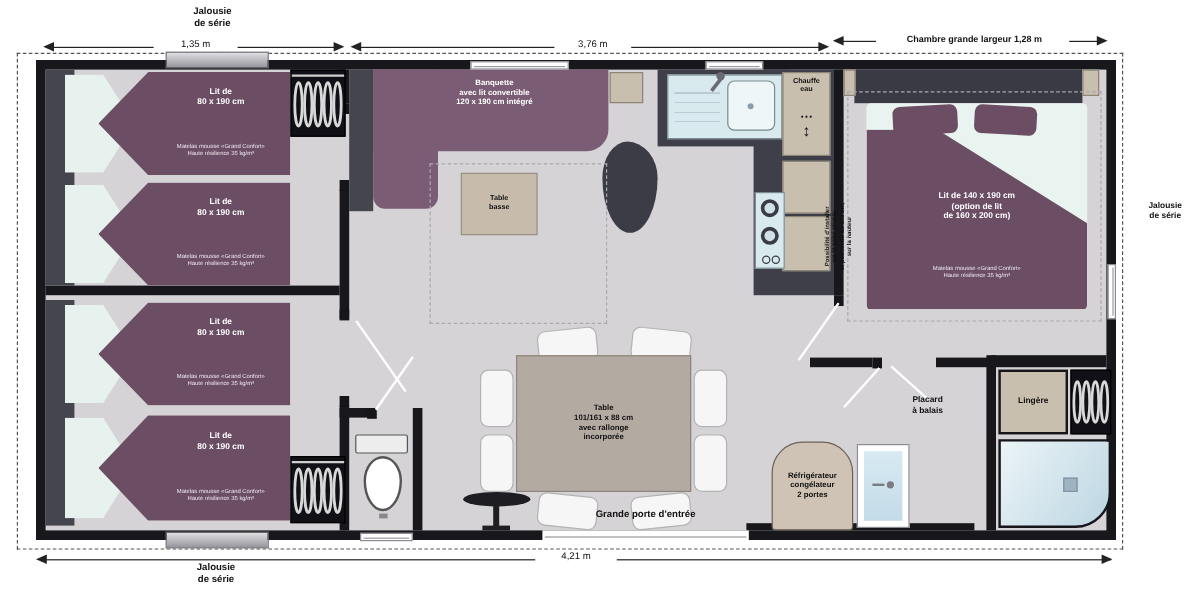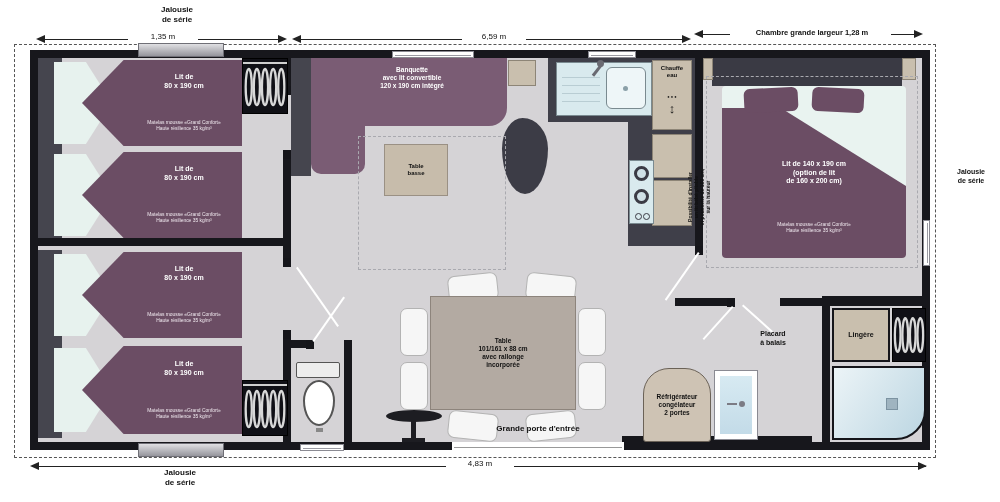--- a/index.html
+++ b/index.html
@@ -39,35 +39,35 @@
   <div class="abs t small-label" style="left:132px;top:5px;width:90px;">Jalousie
 de série</div>
   <div class="dim" style="left:42px;top:39px;width:240px;"></div>
   <div class="aL" style="left:36px;top:35px;"></div>
   <div class="aR" style="left:278px;top:35px;"></div>
   <div class="dlabel" style="left:128px;top:32px;width:70px;">1,35 m</div>
 
   <div class="dim" style="left:296px;top:39px;width:390px;"></div>
   <div class="aL" style="left:292px;top:35px;"></div>
   <div class="aR" style="left:682px;top:35px;"></div>
-  <div class="dlabel" style="left:462px;top:32px;width:64px;">6,59 m</div>
+  <div class="dlabel" style="left:462px;top:32px;width:64px;">3,76 m</div>
 
   <div class="aL" style="left:694px;top:30px;"></div>
   <div class="dim" style="left:702px;top:34px;width:28px;"></div>
   <div class="abs t" style="left:733px;top:28px;width:158px;font-size:7.5px;font-weight:bold;">Chambre grande largeur 1,28 m</div>
   <div class="dim" style="left:891px;top:34px;width:24px;"></div>
   <div class="aR" style="left:914px;top:30px;"></div>
 
   <div class="abs t" style="left:944px;top:168px;width:54px;font-size:7px;font-weight:bold;">Jalousie
 de série</div>
 
   <div class="dim" style="left:34px;top:466px;width:892px;"></div>
   <div class="aL" style="left:30px;top:462px;"></div>
   <div class="aR" style="left:918px;top:462px;"></div>
-  <div class="dlabel" style="left:446px;top:459px;width:68px;">4,83 m</div>
+  <div class="dlabel" style="left:446px;top:459px;width:68px;">4,21 m</div>
   <div class="abs t small-label" style="left:134px;top:468px;width:92px;">Jalousie
 de série</div>
 
   <div class="abs" style="left:30px;top:50px;width:900px;height:400px;background:#17171c;"></div>
   <div class="abs" style="left:38px;top:58px;width:884px;height:384px;background:#d5d3d6;"></div>
 
   <div class="wall" style="left:283px;top:58px;width:8px;height:28px;"></div>
   <div class="wall" style="left:283px;top:158px;width:8px;height:82px;"></div>
   <div class="wall" style="left:283px;top:240px;width:8px;height:26px;"></div>
   <div class="wall" style="left:283px;top:338px;width:8px;height:104px;"></div>

